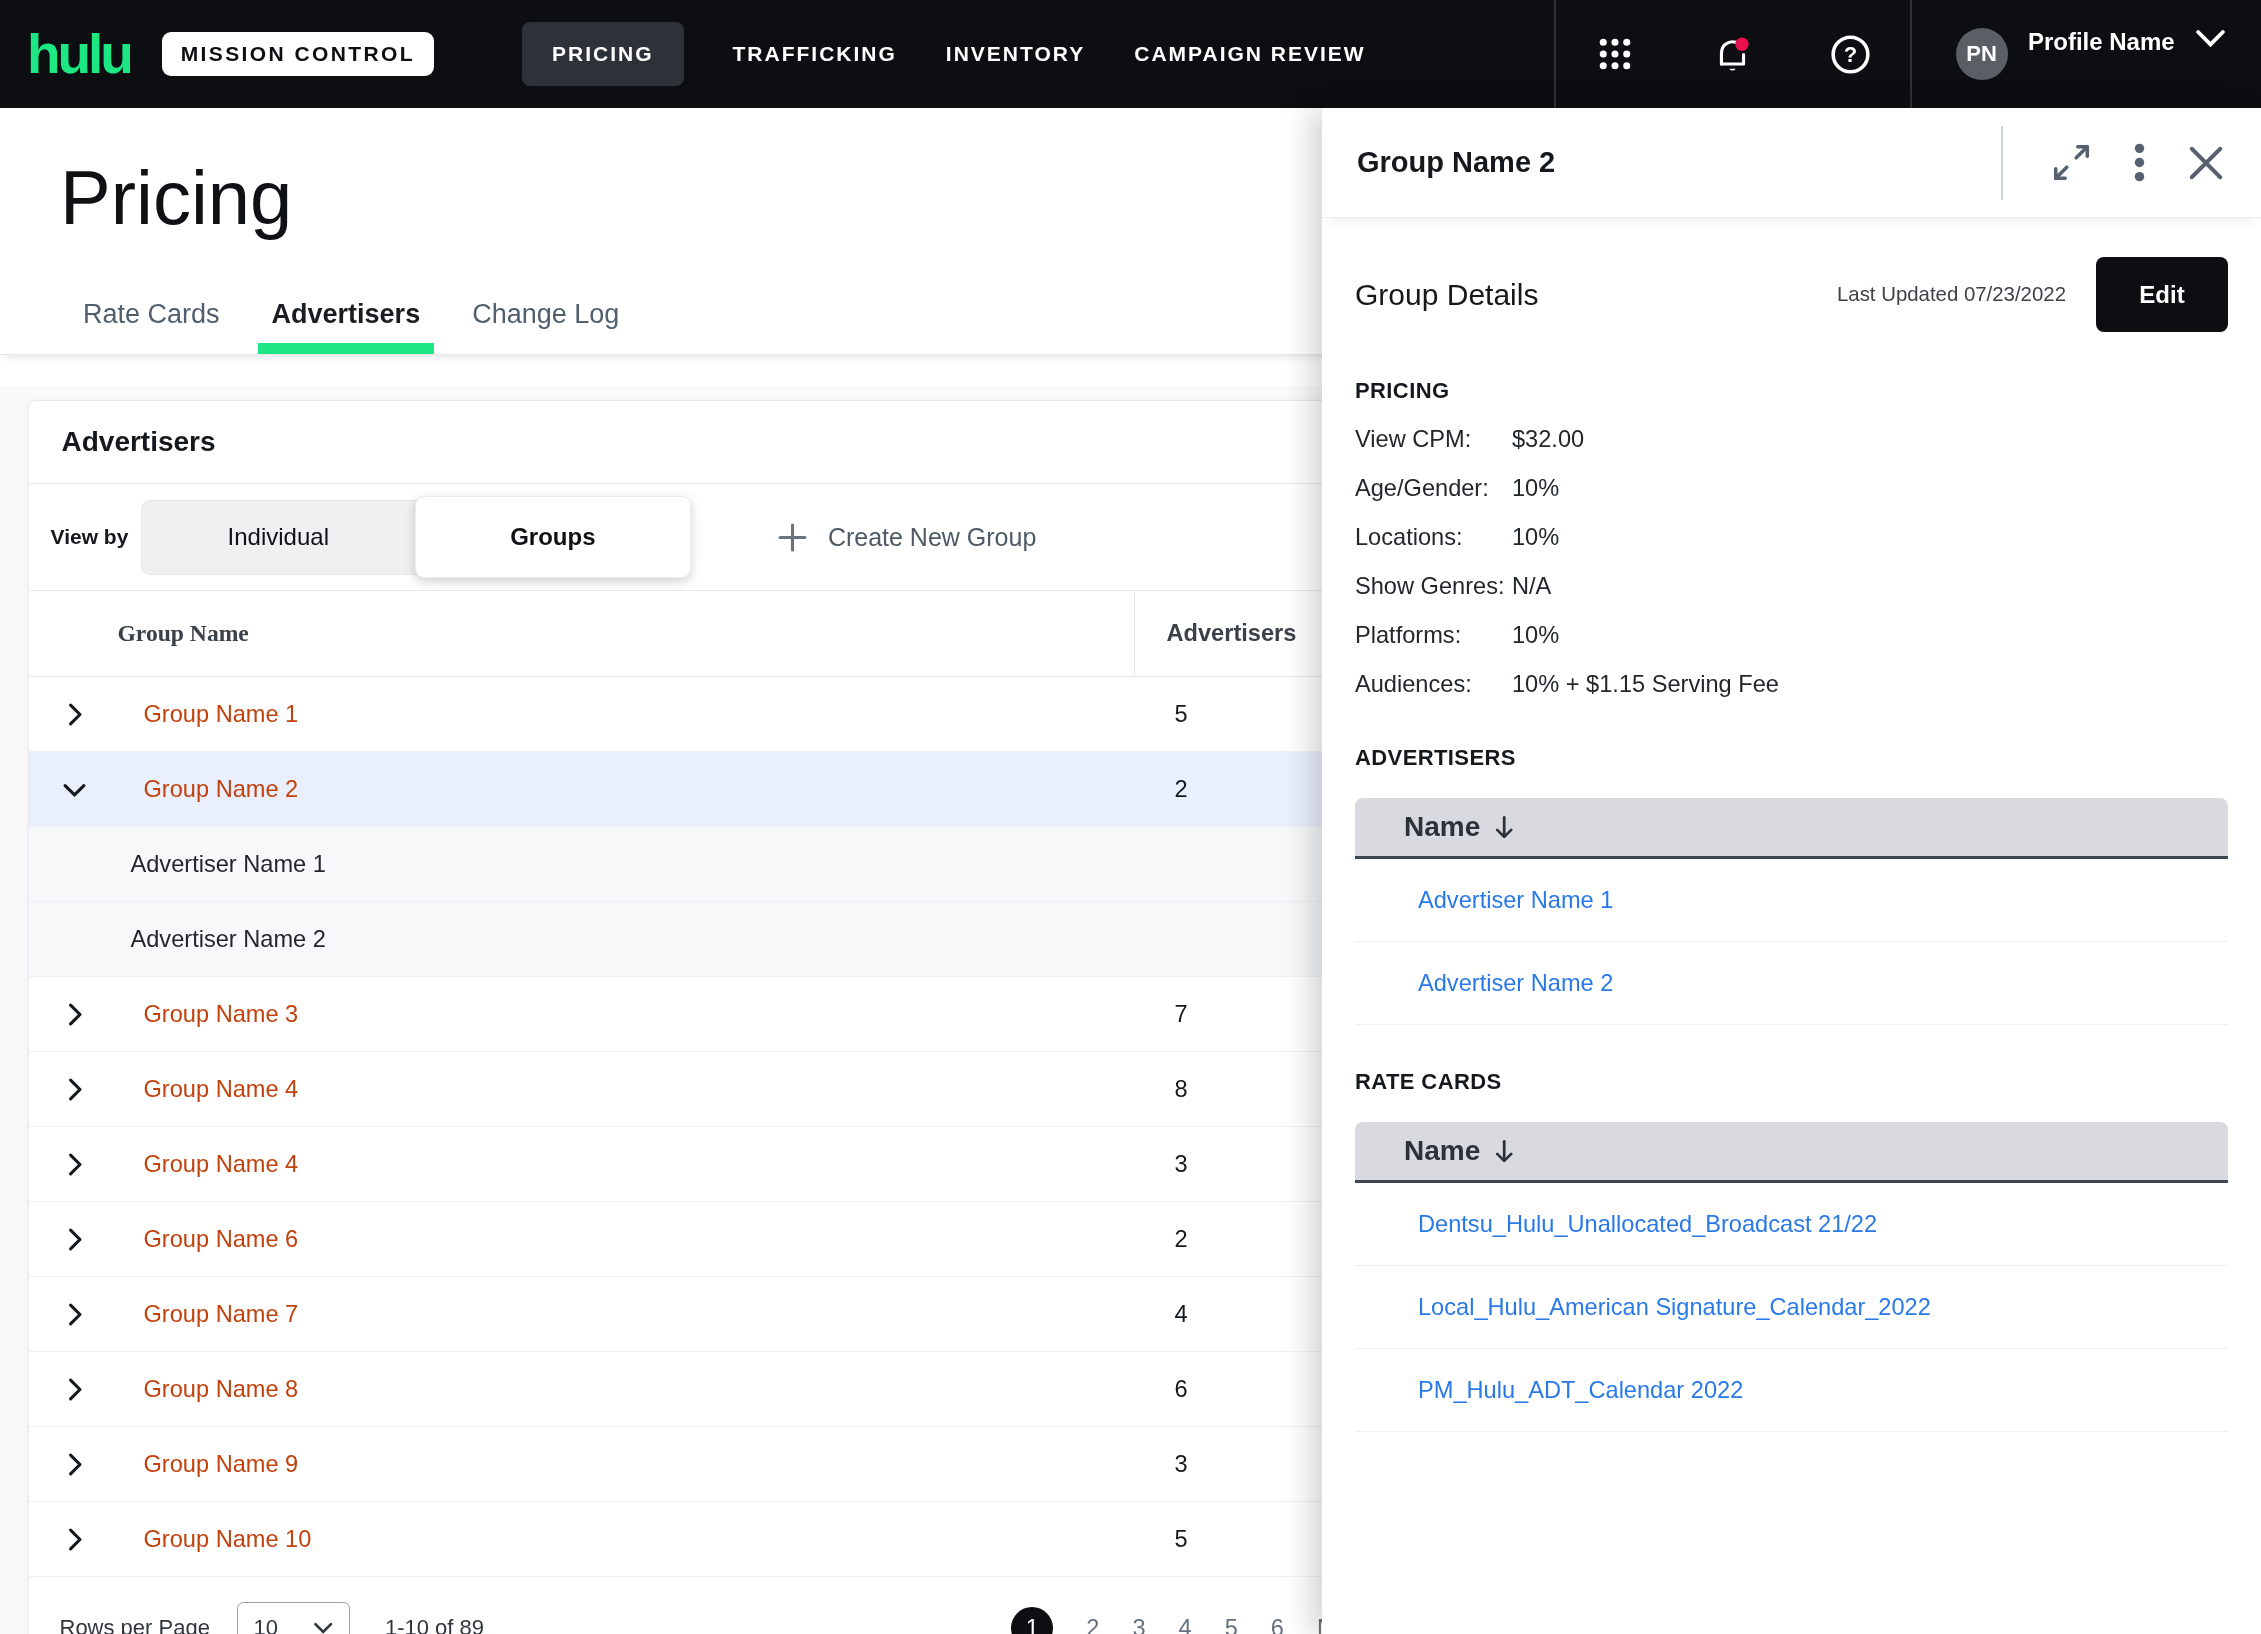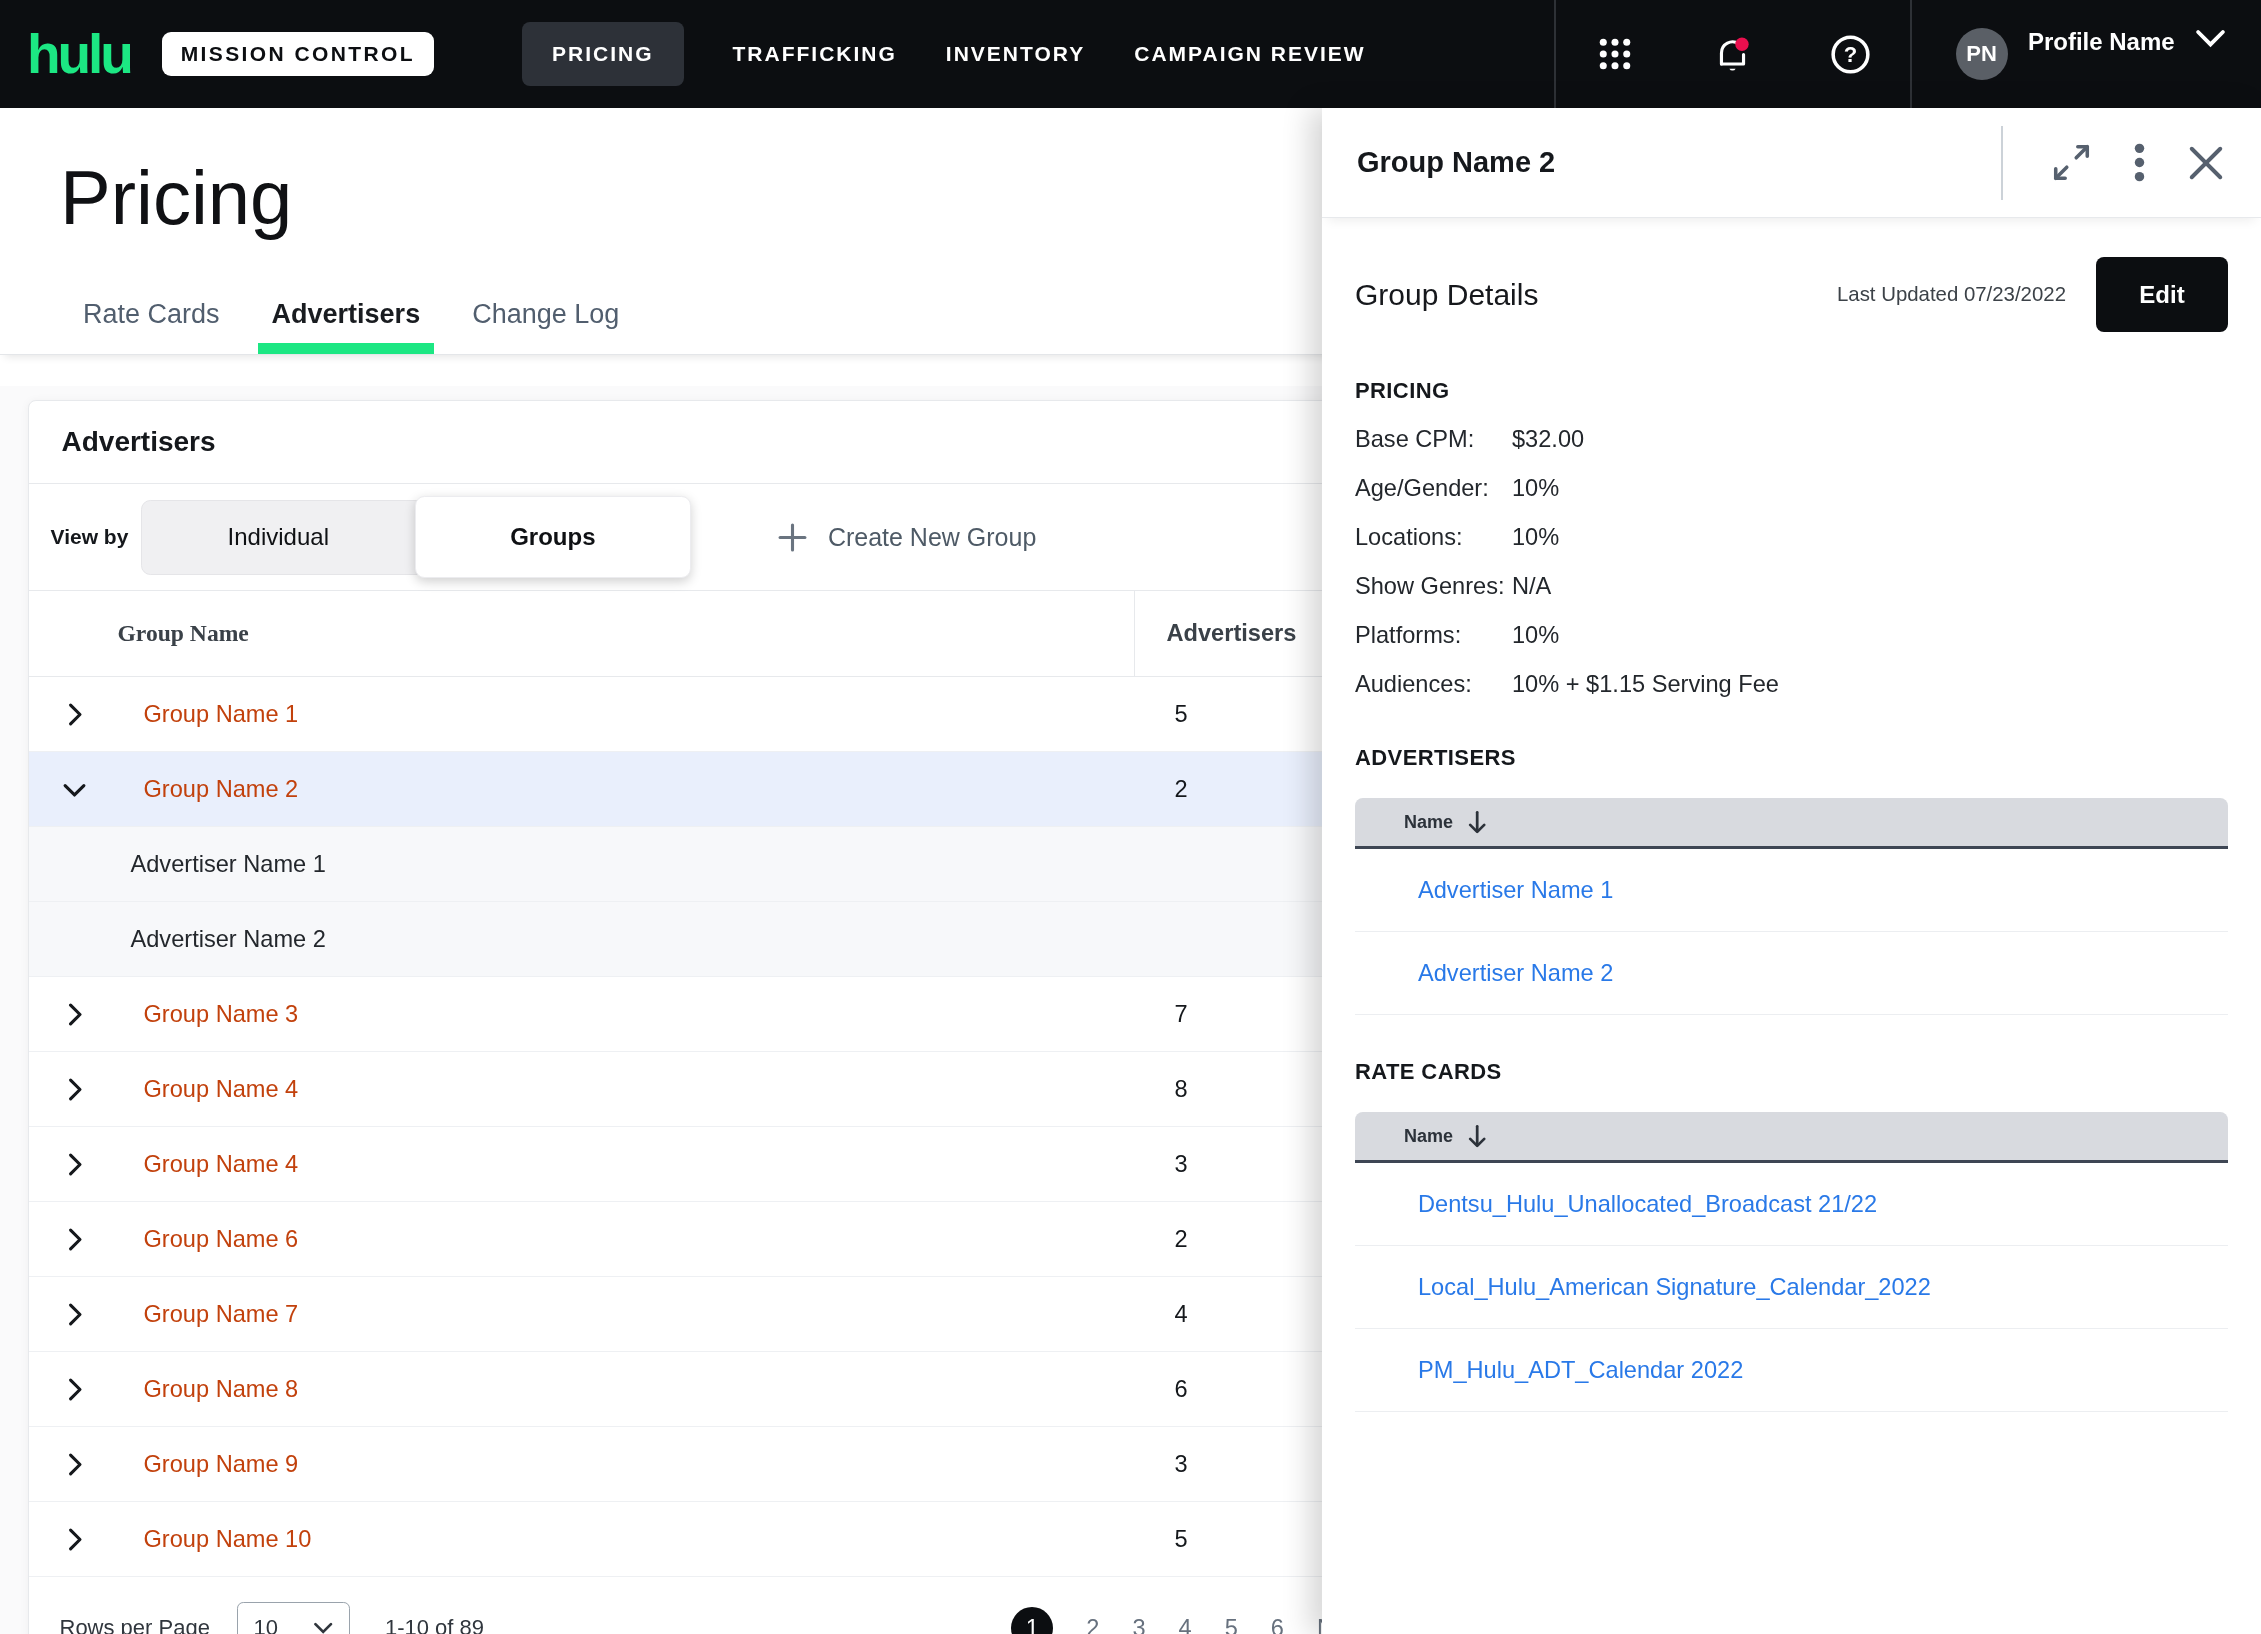--- a/index.html
+++ b/index.html
@@ -94,22 +94,22 @@
               border-radius:7.9px; display:flex; align-items:center; justify-content:center; cursor:pointer; }
 
   .section-label { font-size:22px; font-weight:700; letter-spacing:0.4px; color:#15181c; }
   .sec-pricing { margin-top:46px; }
   .kv { display:flex; margin-top:22px; font-size:23.6px; color:#23272c; }
   .kv:first-of-type { margin-top:28px; }
   .kv .k { width:157px; }
   .sec-advertisers { margin-top:47px; }
   .sec-ratecards { margin-top:44px; }
   .mini-table { margin-top:27px; }
-  .mini-head { height:51px; background:#d8dadf; border-radius:7.9px 7.9px 0 0; border-bottom:3.1px solid #3e4654;
-               display:flex; align-items:center; padding-left:49px; font-size:18px; font-weight:700;
+  .mini-head { height:61px; background:#d8dadf; border-radius:7.9px 7.9px 0 0; border-bottom:3.1px solid #3e4654;
+               display:flex; align-items:center; padding-left:49px; font-size:28px; font-weight:700;
                color:#2c323a; gap:14px; cursor:pointer; }
   .mini-row { height:83px; display:flex; align-items:center; padding-left:63px;
               border-bottom:1.6px solid #eceef1; font-size:23.6px; color:#2979e8; }
   .mini-row span { cursor:pointer; }
   svg { display:block; }
 </style>
 </head>
 <body>
 
 <header class="topnav">
@@ -348,21 +348,21 @@
 
   <div class="panel-body">
     <div class="details-row">
       <div class="details-title">Group Details</div>
       <div class="last-updated">Last Updated 07/23/2022</div>
       <div class="edit-btn">Edit</div>
     </div>
 
     <div class="section-label sec-pricing">PRICING</div>
     <div class="kv">
-      <span class="k">Base CPM:</span>
+      <span class="k">View CPM:</span>
       <span class="v">$32.00</span>
     </div>
     <div class="kv">
       <span class="k">Age/Gender:</span>
       <span class="v">10%</span>
     </div>
     <div class="kv">
       <span class="k">Locations:</span>
       <span class="v">10%</span>
     </div>

